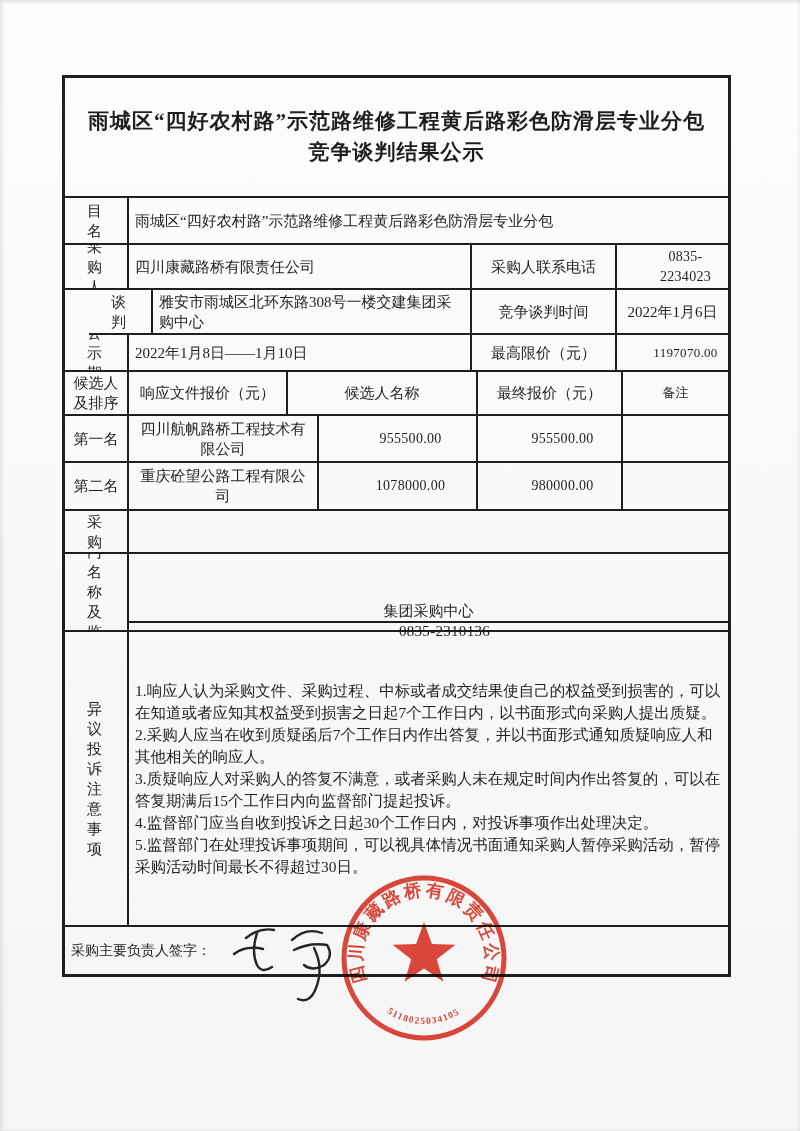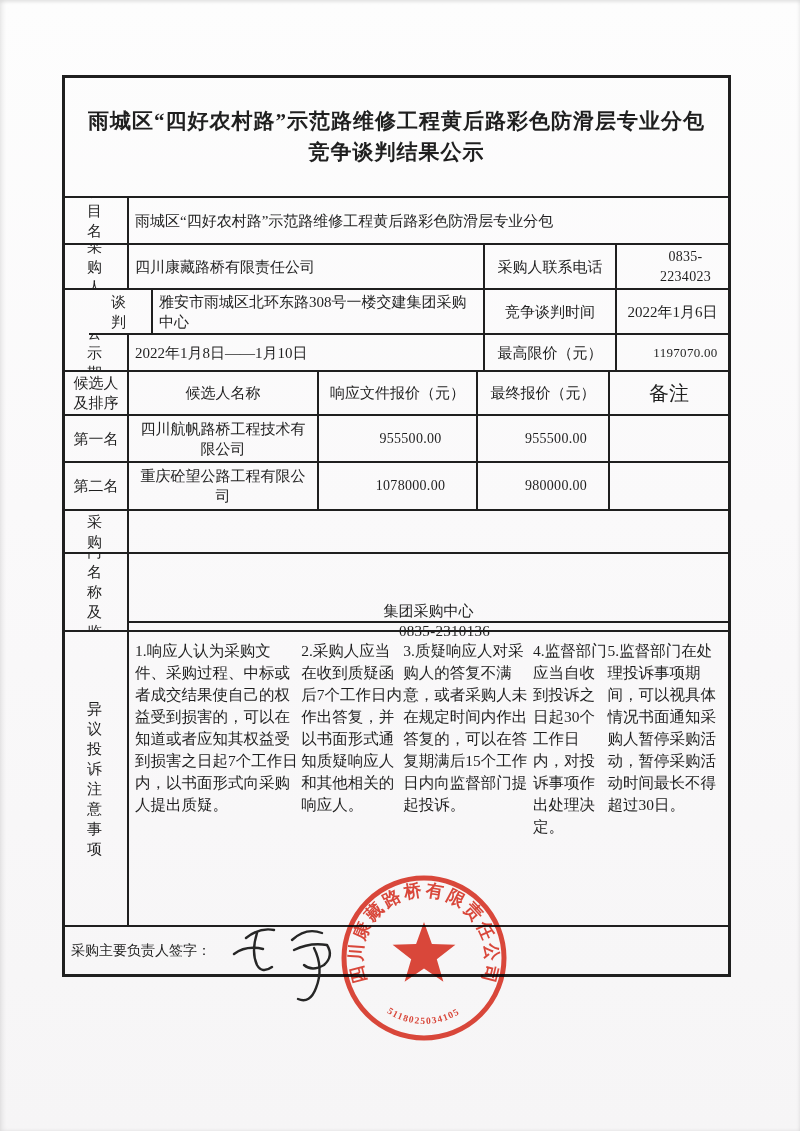--- a/index.html
+++ b/index.html
@@ -29,21 +29,21 @@
   .cell{
     border-right:2px solid var(--ink);
     display:flex;align-items:center;
     padding:2px 6px;
     overflow:hidden;
     line-height:20px;
   }
   .cell:last-child{border-right:none;}
   .c-label{width:64px;font-size:15px;padding:2px 22px;word-break:break-all;}
   .c-wide{flex:1;font-size:15px;}
-  .c-mid{width:132px;justify-content:center;text-align:center;font-size:15px;}
+  .c-mid{width:145px;justify-content:center;text-align:center;font-size:15px;}
   .c-right{width:111px;justify-content:center;text-align:center;font-size:14px;}
   .c-name{width:190px;justify-content:center;text-align:center;font-size:15px;}
   .c-bid{width:159px;justify-content:center;text-align:center;font-size:14px;}
   .c-rank{width:64px;justify-content:center;text-align:center;font-size:15px;word-break:break-all;padding:2px 4px;}
   .c-flex{flex:1;}
   .title-block{
     height:120px;border-bottom:2px solid var(--ink);
     display:flex;flex-direction:column;justify-content:center;align-items:center;
     font-size:21px;font-weight:bold;line-height:31px;letter-spacing:1px;
     padding:0 14px;text-align:center;flex-shrink:0;
@@ -56,21 +56,21 @@
   .r-cand-head .cell{font-size:15px;}
   .r-cand1{height:47px;}
   .r-cand2{height:48px;}
   .r-other{height:43px;}
   .r-supervise{height:78px;}
   .sup-col{flex:1;display:flex;flex-direction:column;margin-top:48px;}
   .sup-sub{flex:1;display:flex;align-items:center;justify-content:center;text-align:center;font-size:15px;}
   .sup-sub:first-child{border-bottom:2px solid var(--ink);}
   .r-objection{height:295px;}
   .objection-body{
-    flex:1;display:flex;flex-direction:row;justify-content:center;
+    flex:1;display:flex;flex-direction:column;justify-content:center;
     font-size:15.5px;line-height:22px;padding:8px 4px 8px 6px;
   }
   .r-signature{height:47px;border-bottom:none;}
   .sig-cell{flex:1;border-right:none;font-size:14px;padding-left:6px;overflow:visible;}
   .num{font-family:"Liberation Serif","DejaVu Serif",serif;letter-spacing:.3px;padding-left:32px;}
   .signature-svg{position:absolute;left:230px;top:916px;z-index:3;}
   .stamp-svg{
     position:absolute;left:324px;top:858px;z-index:4;
     mix-blend-mode:multiply;opacity:.9;
   }
@@ -108,24 +108,24 @@
 
     <div class="row r-publicity">
       <div class="cell c-label">公示期</div>
       <div class="cell c-wide">2022年1月8日——1月10日</div>
       <div class="cell c-mid">最高限价（元）</div>
       <div class="cell c-right num" style="font-size:13px;">1197070.00</div>
     </div>
 
     <div class="row r-cand-head">
       <div class="cell c-rank">候选人及排序</div>
+      <div class="cell c-bid" style="font-size:15px;">响应文件报价（元）</div>
       <div class="cell c-name">候选人名称</div>
-      <div class="cell c-bid" style="font-size:15px;">响应文件报价（元）</div>
       <div class="cell c-mid">最终报价（元）</div>
-      <div class="cell c-right c-flex" style="font-size:20px;">备注</div>
+      <div class="cell c-right c-flex" style="font-size:13px;">备注</div>
     </div>
 
     <div class="row r-cand1">
       <div class="cell c-rank">第一名</div>
       <div class="cell c-name">四川航帆路桥工程技术有限公司</div>
       <div class="cell c-bid num">955500.00</div>
       <div class="cell c-mid num" style="font-size:14px;">955500.00</div>
       <div class="cell c-right c-flex"></div>
     </div>
 

